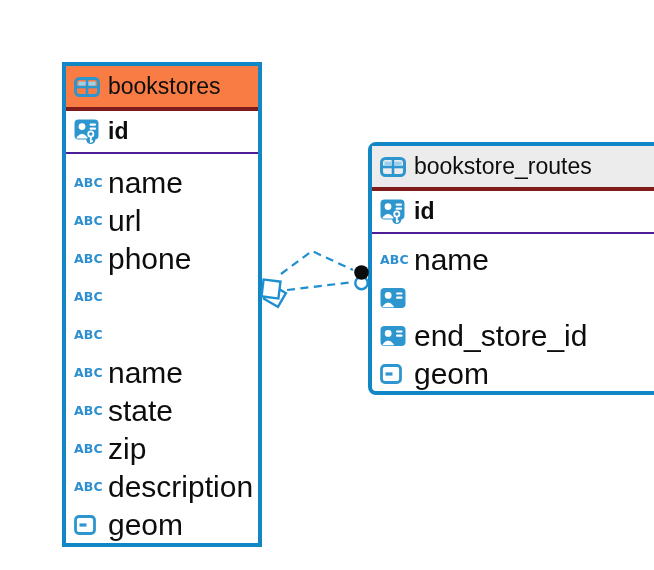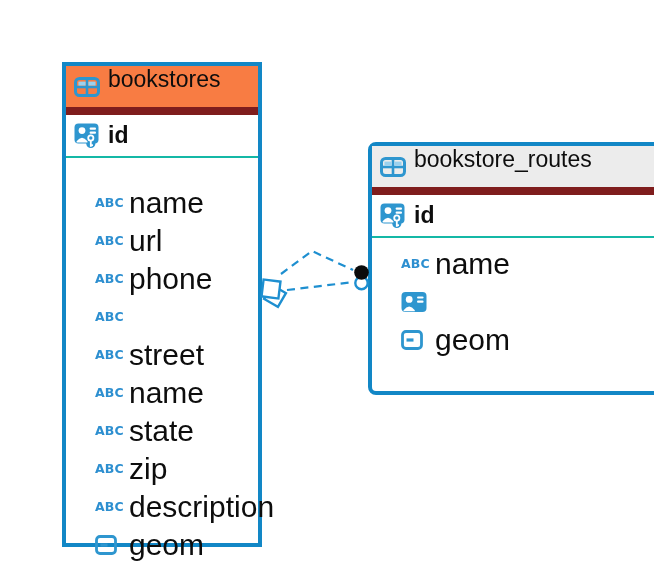--- a/index.html
+++ b/index.html
@@ -7,31 +7,31 @@
     position:relative;width:654px;height:570px;background:#ffffff;
     font-family:"Liberation Sans",sans-serif;overflow:hidden;color:#0d0d0d;
   }
   .etable{
     position:absolute;box-sizing:border-box;background:#ffffff;
     border:4px solid #1287C6;
   }
   .t-bookstores{left:62px;top:62px;width:200px;height:485px;}
   .t-routes{left:368px;top:142px;width:299px;height:253px;border-radius:8px;}
   .hdr{
-    height:41px;display:flex;padding:0 8px;
-    border-bottom:8px solid #7f1d1d;font-size:23px;font-weight:500;
+    height:41px;display:flex;align-items:center;padding:0 8px;
+    border-bottom:4px solid #7f1d1d;font-size:23px;font-weight:500;
     white-space:nowrap;overflow:hidden;
   }
   .t-bookstores .hdr{background:#F87C43;}
   .t-routes .hdr{background:#ECECEC;}
   .idrow{
     height:41px;display:flex;align-items:center;padding:0 8px;
-    border-bottom:2px solid #14b8a6;font-size:23px;font-weight:700;
-  }
-  .fields{padding:26px 8px 2px 8px;margin-left:21px;}
+    border-bottom:2px solid #4c1d95;font-size:23px;font-weight:700;
+  }
+  .fields{padding:10px 8px 2px 8px;}
   .t-routes .fields{padding-top:7px;}
   .frow{height:38px;display:flex;align-items:center;}
   .islot{width:30px;min-width:30px;margin-right:4px;display:flex;align-items:center;}
   .fname{font-size:30px;white-space:nowrap;}
   .abc{
     font-family:"DejaVu Sans",sans-serif;font-weight:800;font-size:12.5px;
     color:#2D8FD0;letter-spacing:.2px;line-height:1;
   }
   .overlay{position:absolute;left:0;top:0;pointer-events:none;}
   .overlay [data-interactable="true"]{pointer-events:auto;}
@@ -93,21 +93,20 @@
       </div>
       <div class="frow" data-interactable="true">
         <span class="islot" data-interactable="false">
             <span class="abc">ABC</span>
           </span>
       </div>
       <div class="frow" data-interactable="true">
         <span class="islot" data-interactable="false">
             <span class="abc">ABC</span>
           </span>
-        <span class="fname" data-interactable="false">street</span>
       </div>
       <div class="frow" data-interactable="true">
         <span class="islot" data-interactable="false">
             <span class="abc">ABC</span>
           </span>
         <span class="fname" data-interactable="false">name</span>
       </div>
       <div class="frow" data-interactable="true">
         <span class="islot" data-interactable="false">
             <span class="abc">ABC</span>
@@ -179,20 +178,32 @@
       <div class="frow" data-interactable="true">
         <span class="islot" data-interactable="false">
           <svg width="26" height="20" viewBox="0 0 26 20">
             <rect x="0.5" y="0" width="25" height="20" rx="4" fill="#2E96CF"></rect>
             <circle cx="8.2" cy="7.4" r="3.4" fill="#fff"></circle>
             <path d="M2.6 18.2 Q8.2 11 13.8 18.2 L13.8 19.2 L2.6 19.2 Z" fill="#fff"></path>
             <rect x="16" y="4.4" width="6.6" height="2.2" rx="1.1" fill="#fff"></rect>
             <rect x="16" y="8.6" width="6.6" height="2.2" rx="1.1" fill="#fff"></rect>
           </svg>
         </span>
+      </div>
+      <div class="frow" data-interactable="true">
+        <span class="islot" data-interactable="false">
+          <svg width="26" height="20" viewBox="0 0 26 20">
+            <rect x="0.5" y="0" width="25" height="20" rx="4" fill="#2E96CF"></rect>
+            <circle cx="8.2" cy="7.4" r="3.4" fill="#fff"></circle>
+            <path d="M2.6 18.2 Q8.2 11 13.8 18.2 L13.8 19.2 L2.6 19.2 Z" fill="#fff"></path>
+            <rect x="16" y="4.4" width="6.6" height="2.2" rx="1.1" fill="#fff"></rect>
+            <rect x="16" y="8.6" width="6.6" height="2.2" rx="1.1" fill="#fff"></rect>
+          </svg>
+        </span>
+        <span class="fname" data-interactable="false">end_store_id</span>
       </div>
       <div class="frow" data-interactable="true">
         <span class="islot" data-interactable="false">
           <svg width="22" height="20" viewBox="0 0 22 20">
             <rect x="1.5" y="1.5" width="19" height="17" rx="3.5" fill="none" stroke="#2E96CF" stroke-width="2.8"></rect>
             <line x1="5.5" y1="10" x2="12.5" y2="10" stroke="#2E96CF" stroke-width="3.2"></line>
           </svg>
         </span>
         <span class="fname" data-interactable="false">geom</span>
       </div>

